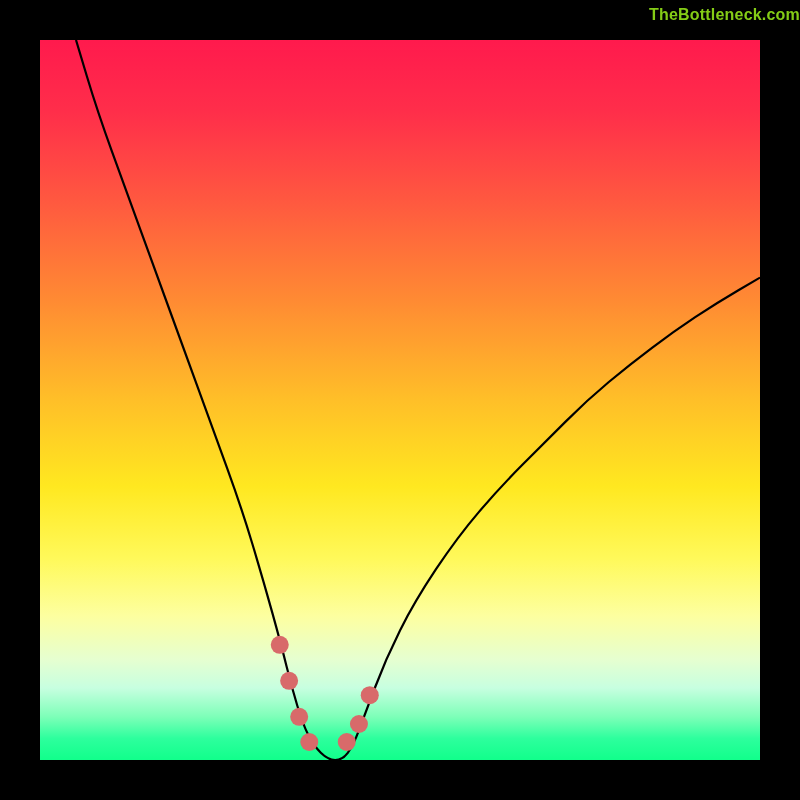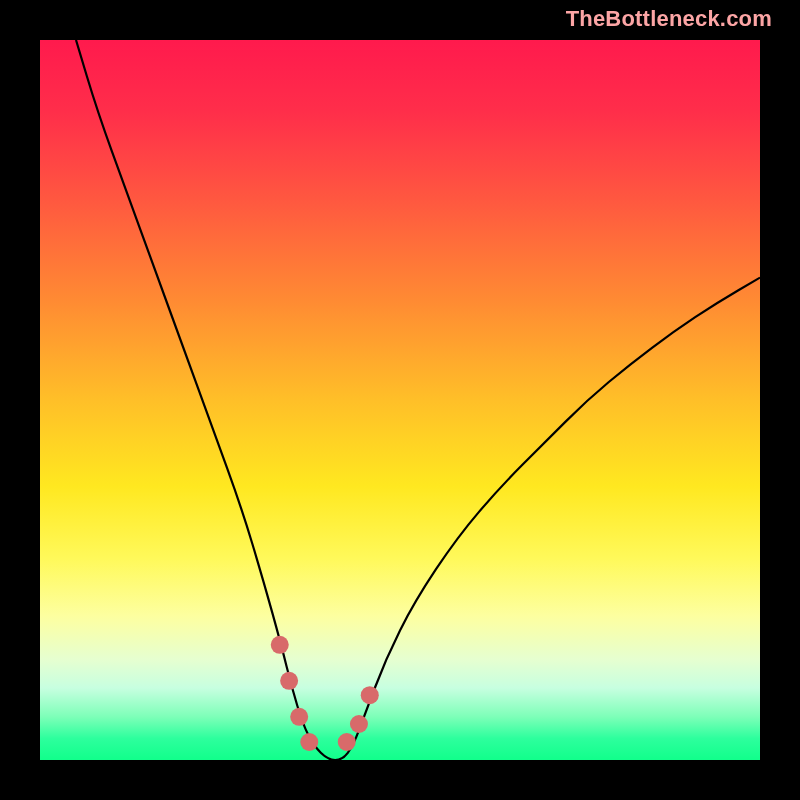--- a/index.html
+++ b/index.html
@@ -33,25 +33,25 @@
     );
   }
   #curve-layer {
     position: absolute;
     left: 0; top: 0;
     width: 100%; height: 100%;
   }
   #watermark {
     position: absolute;
     top: 6px;
-    right: 28px;
+    right: 0;
     font-family: Arial, Helvetica, sans-serif;
-    font-size: 22px;
+    font-size: 16px;
     font-weight: 600;
-    color: #fca5a5;
+    color: #84cc16;
     letter-spacing: 0.2px;
     user-select: none;
   }
 </style>
 </head>
 <body>
 
 <div id="stage">
   <div id="plot-area">
     <svg id="curve-layer" viewBox="0 0 720 720" preserveAspectRatio="none">

